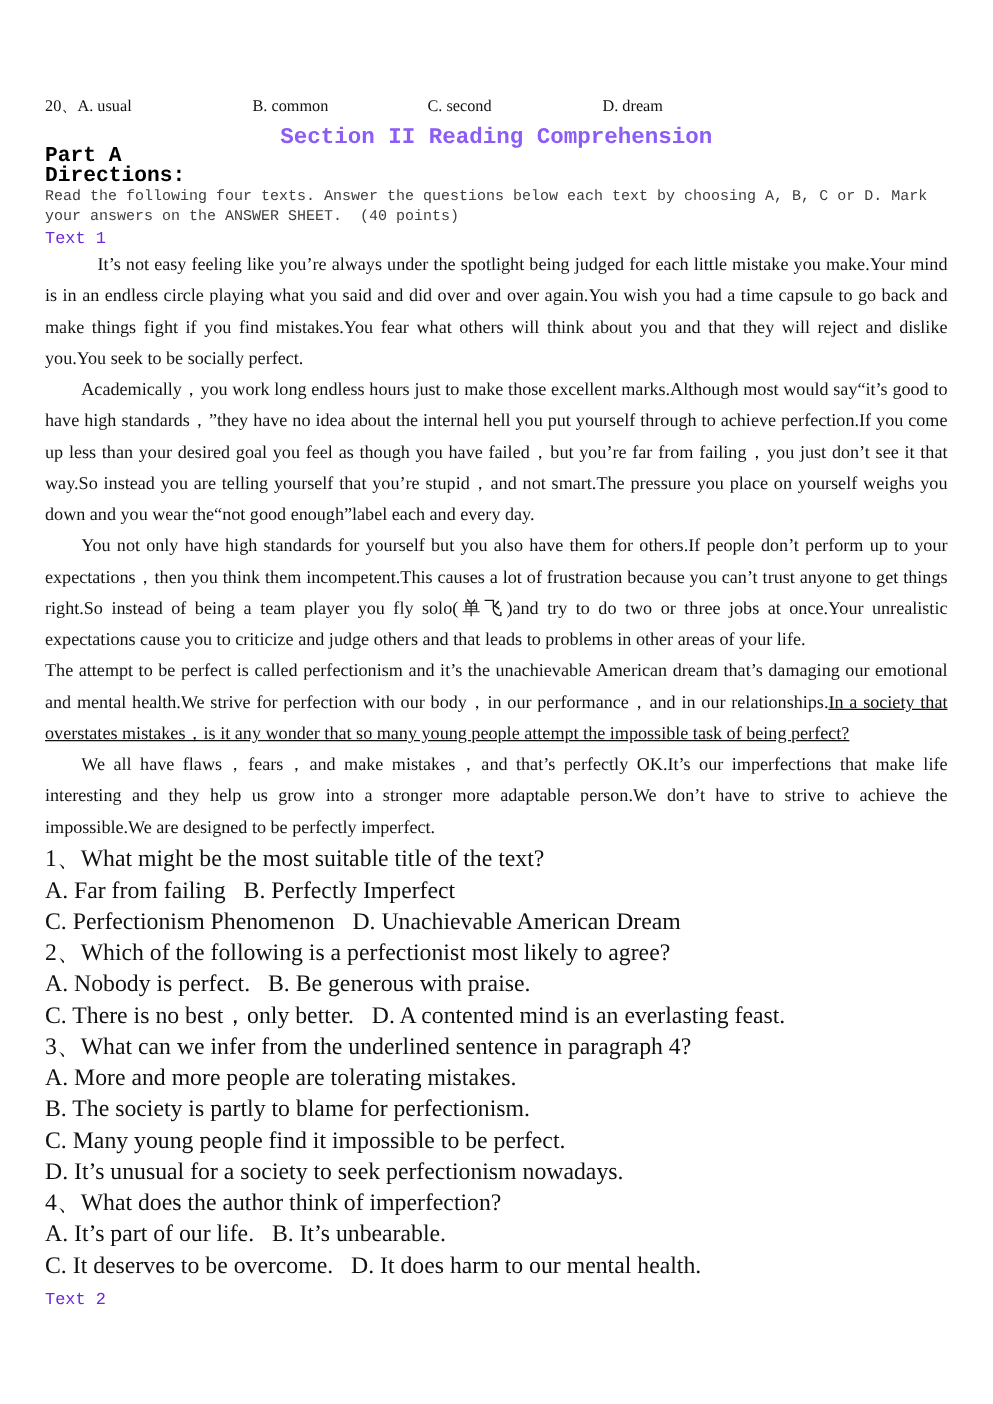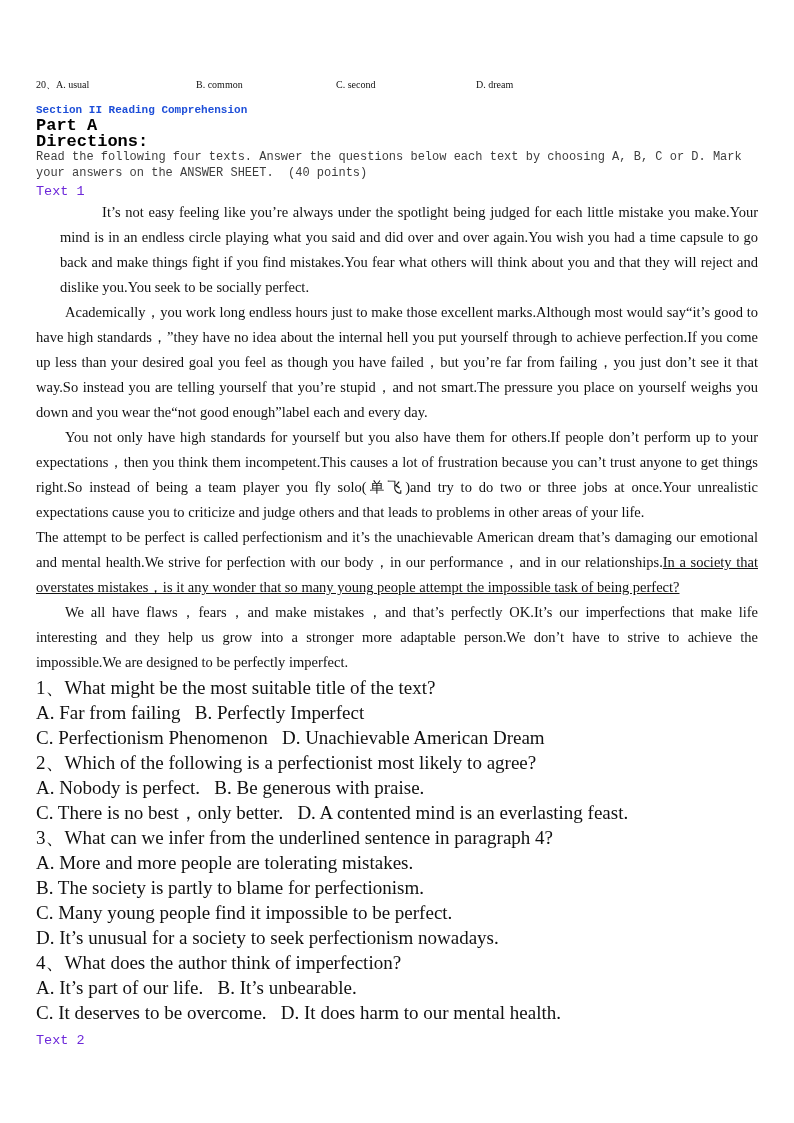--- a/index.html
+++ b/index.html
@@ -14,34 +14,35 @@
   .page {
     width: 794px;
     height: 1123px;
     padding: 76px 36px 0 36px;
     background: #ffffff;
   }
 
   
   .q20-row {
     display: flex;
-    font-size: 10px;
+    font-size: 13px;
     line-height: 17px;
     align-items: center;
   }
   .q20-label { flex: 0 0 auto; }
   .q20-opt { flex: 0 0 140px; }
   .q20-opt.last { flex: 0 0 auto; }
   .section-title {
     margin-top: 9px;
+    text-align: center;
     font-family: "Liberation Mono", monospace;
     font-weight: bold;
-    font-size: 11px;
+    font-size: 18px;
     line-height: 16px;
-    color: #1d4ed8;
+    color: #8b5cf6;
   }
   .part-label, .directions-label {
     font-family: "Liberation Mono", monospace;
     font-weight: bold;
     font-size: 17px;
     line-height: 16px;
     color: #000;
   }
   .directions-text {
     font-family: "Liberation Mono", monospace;
@@ -60,21 +61,21 @@
   }
   .text-title.bottom { margin-top: 7px; }
 
   
   .para {
     font-size: 14.5px;
     line-height: 25px;
     text-align: justify;
     text-indent: 2em;
   }
-  .para.first { text-indent: 2.9em; margin-left: 24px; }
+  .para.first { text-indent: 2.9em; }
   .para.no-indent { text-indent: 0; }
   .underlined { text-decoration: underline; }
 
   
   .q-line {
     font-size: 19px;
     line-height: 25px;
     white-space: pre-wrap;
   }
 </style>

